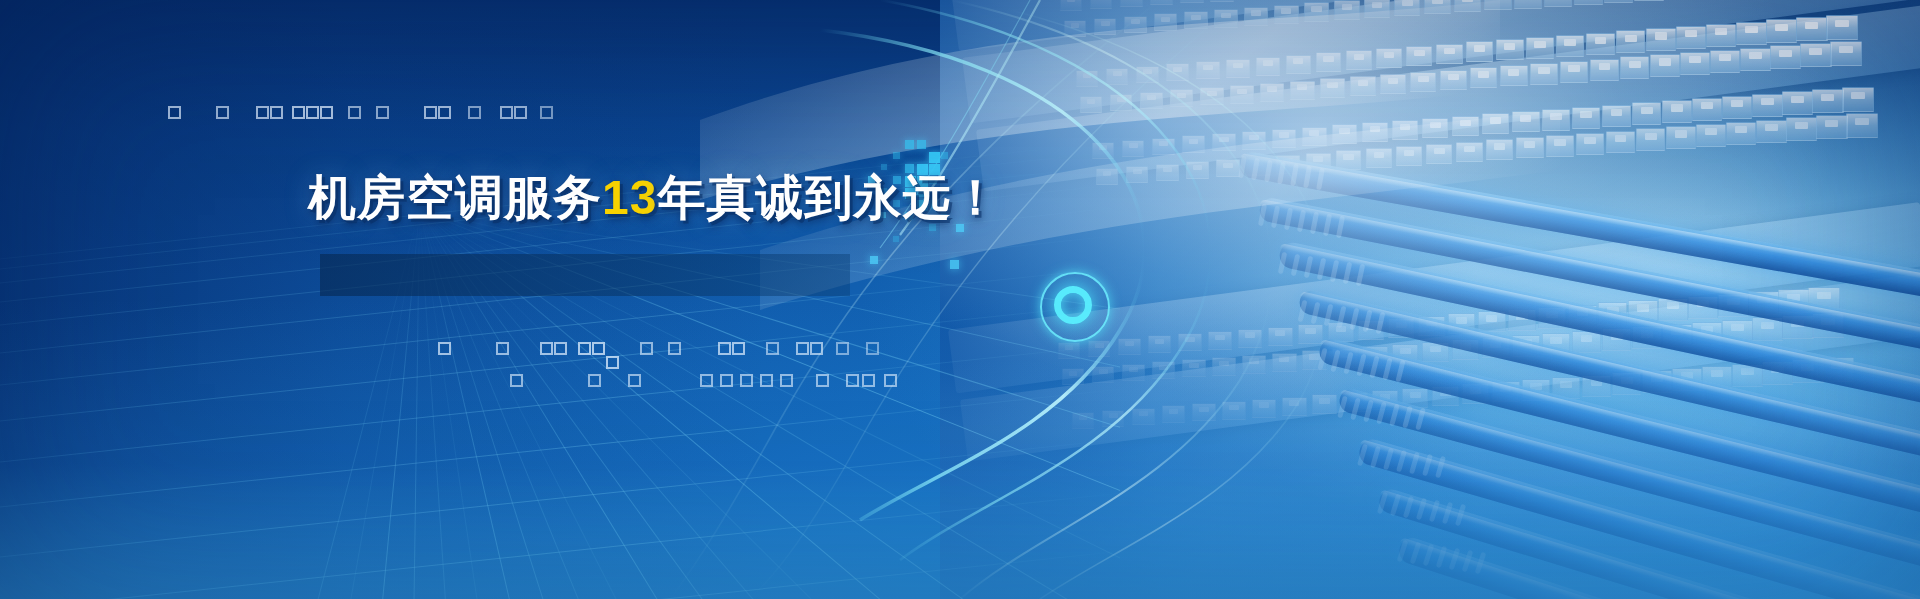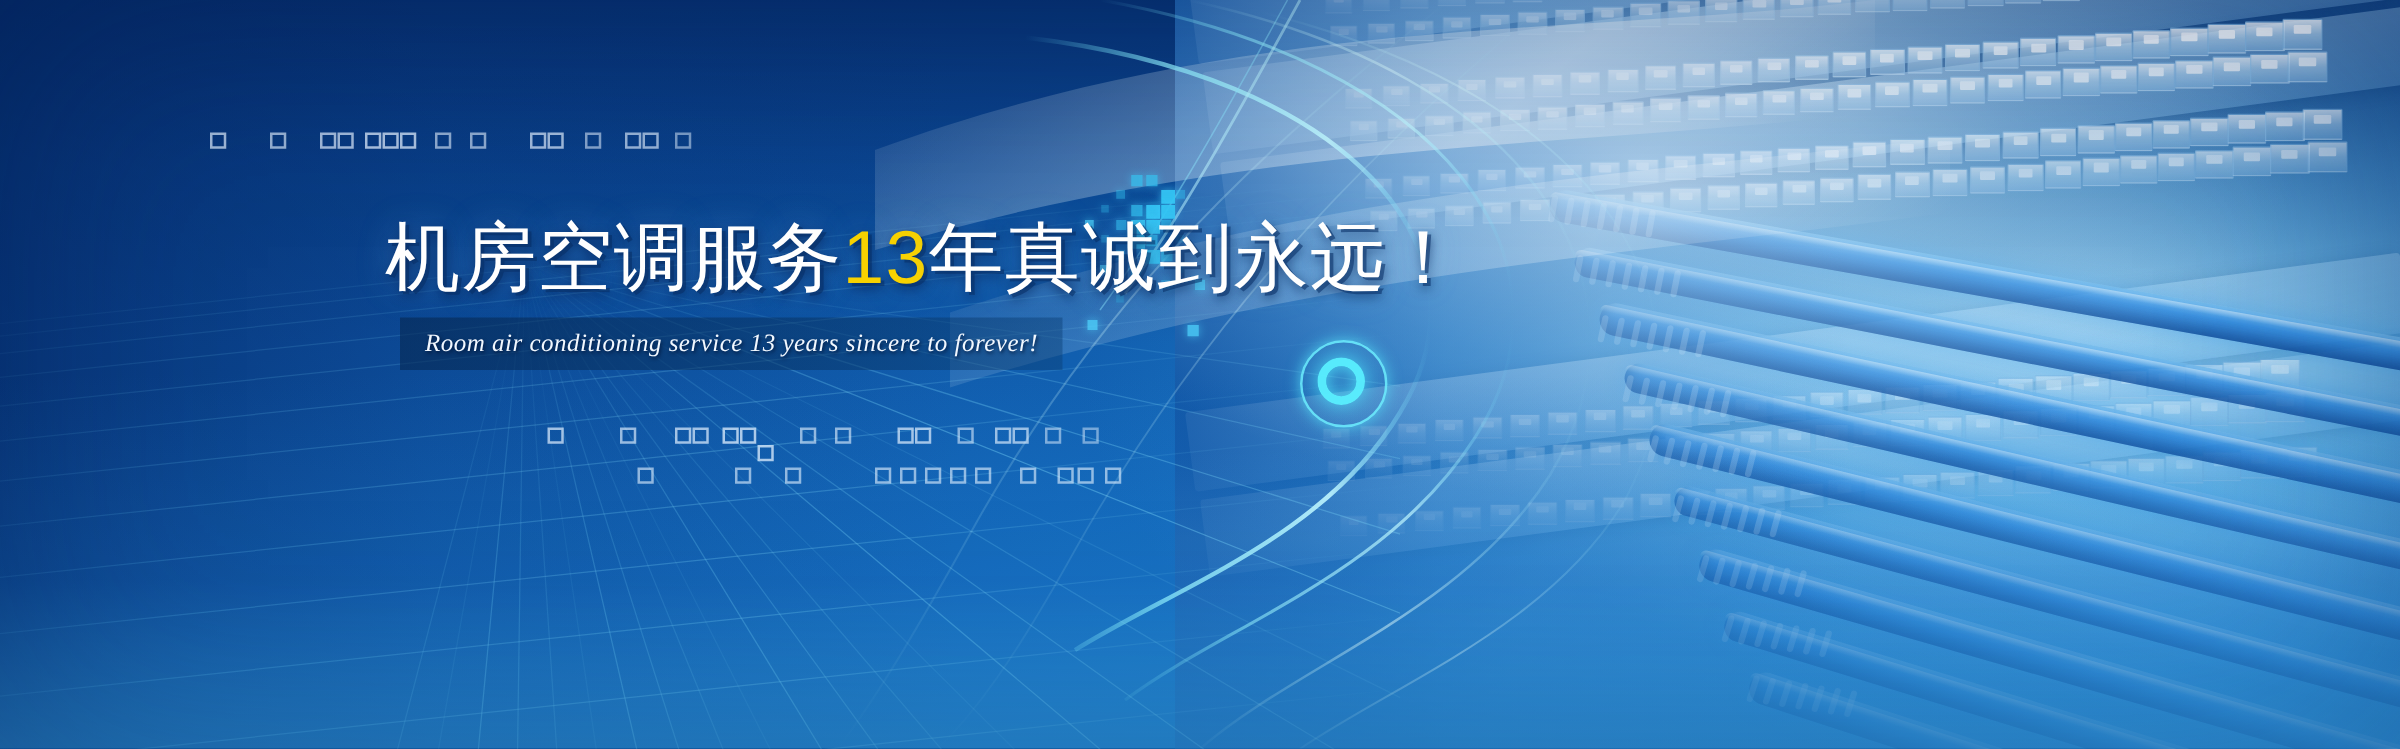--- a/index.html
+++ b/index.html
@@ -119,22 +119,22 @@
   .px-hollow{
     position:absolute;
     border:2px solid rgba(225,240,255,.88);
     background:transparent;
   }
 
   
   .headline{
     position:absolute;
     left:308px;top:166px;
-    font-size:60px;
-    font-weight:normal;
+    font-size:48px;
+    font-weight:bold;
     letter-spacing:1px;
     color:#ffffff;
     white-space:nowrap;
     text-shadow:
       3px 3px 0 rgba(8,45,100,.55),
       2px 4px 9px rgba(4,30,80,.75),
       0 0 26px rgba(120,200,255,.35);
     font-family:"Liberation Sans","DejaVu Sans",sans-serif;
   }
   .headline .hl-num{ color:#f8d200; }
@@ -630,21 +630,20 @@
       <div class="px-hollow" style="left:810px;top:342px;width:9px;height:9px;opacity:0.75;"></div>
       <div class="px-hollow" style="left:836px;top:342px;width:9px;height:9px;opacity:0.6;"></div>
       <div class="px-hollow" style="left:866px;top:342px;width:9px;height:9px;opacity:0.55;"></div>
     </div>
 
   <div class="headline">
     <span>机房空调服务</span><span class="hl-num">13</span><span>年真诚到永远！</span>
   </div>
 
   <div class="subbar"></div>
-  <div class="subtitle">Room air conditioning service 13 years sincere to forever!</div>
 
   <div class="vignette"></div>
 <div>
       <div class="px-hollow" style="left:510px;top:374px;width:9px;height:9px;opacity:.7;"></div>
       <div class="px-hollow" style="left:588px;top:374px;width:9px;height:9px;opacity:.7;"></div>
       <div class="px-hollow" style="left:628px;top:374px;width:9px;height:9px;opacity:.7;"></div>
       <div class="px-hollow" style="left:700px;top:374px;width:9px;height:9px;opacity:.7;"></div>
       <div class="px-hollow" style="left:720px;top:374px;width:9px;height:9px;opacity:.7;"></div>
       <div class="px-hollow" style="left:740px;top:374px;width:9px;height:9px;opacity:.7;"></div>
       <div class="px-hollow" style="left:760px;top:374px;width:9px;height:9px;opacity:.7;"></div>

